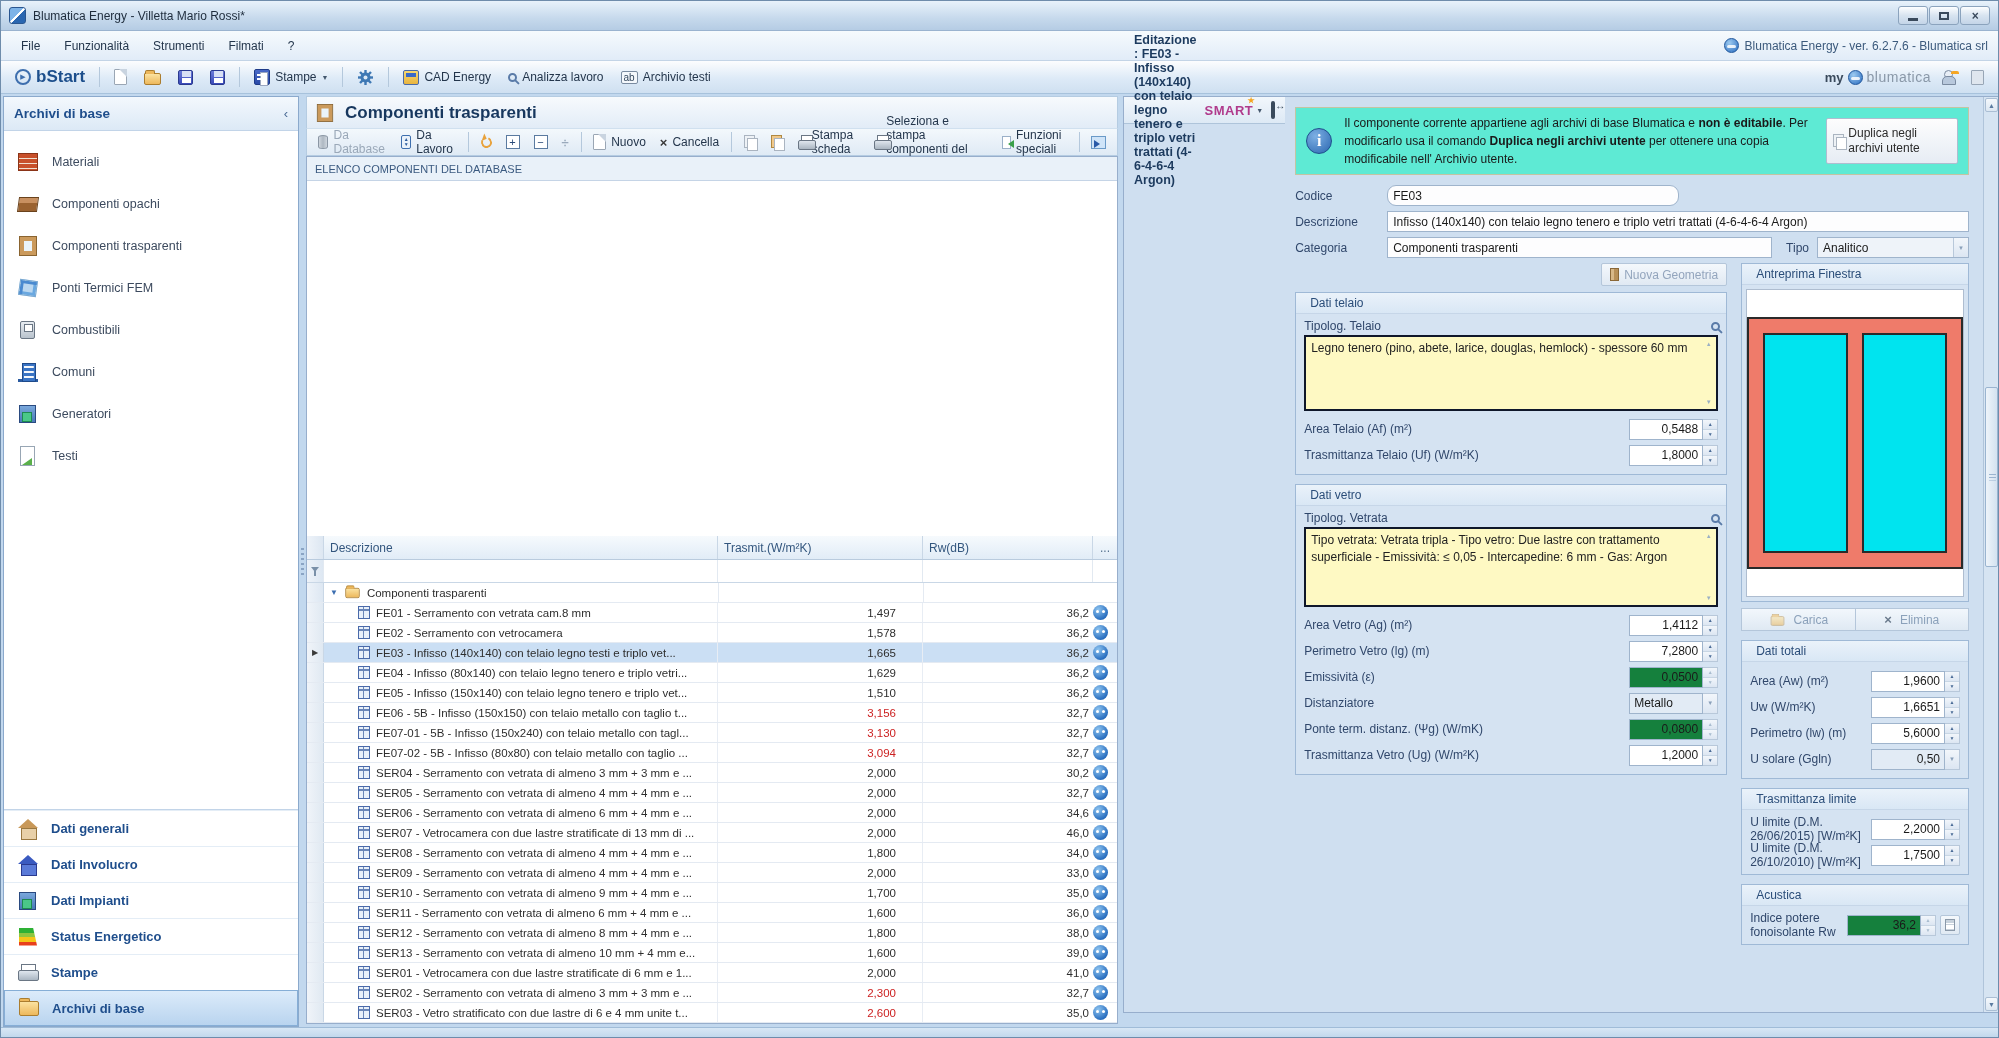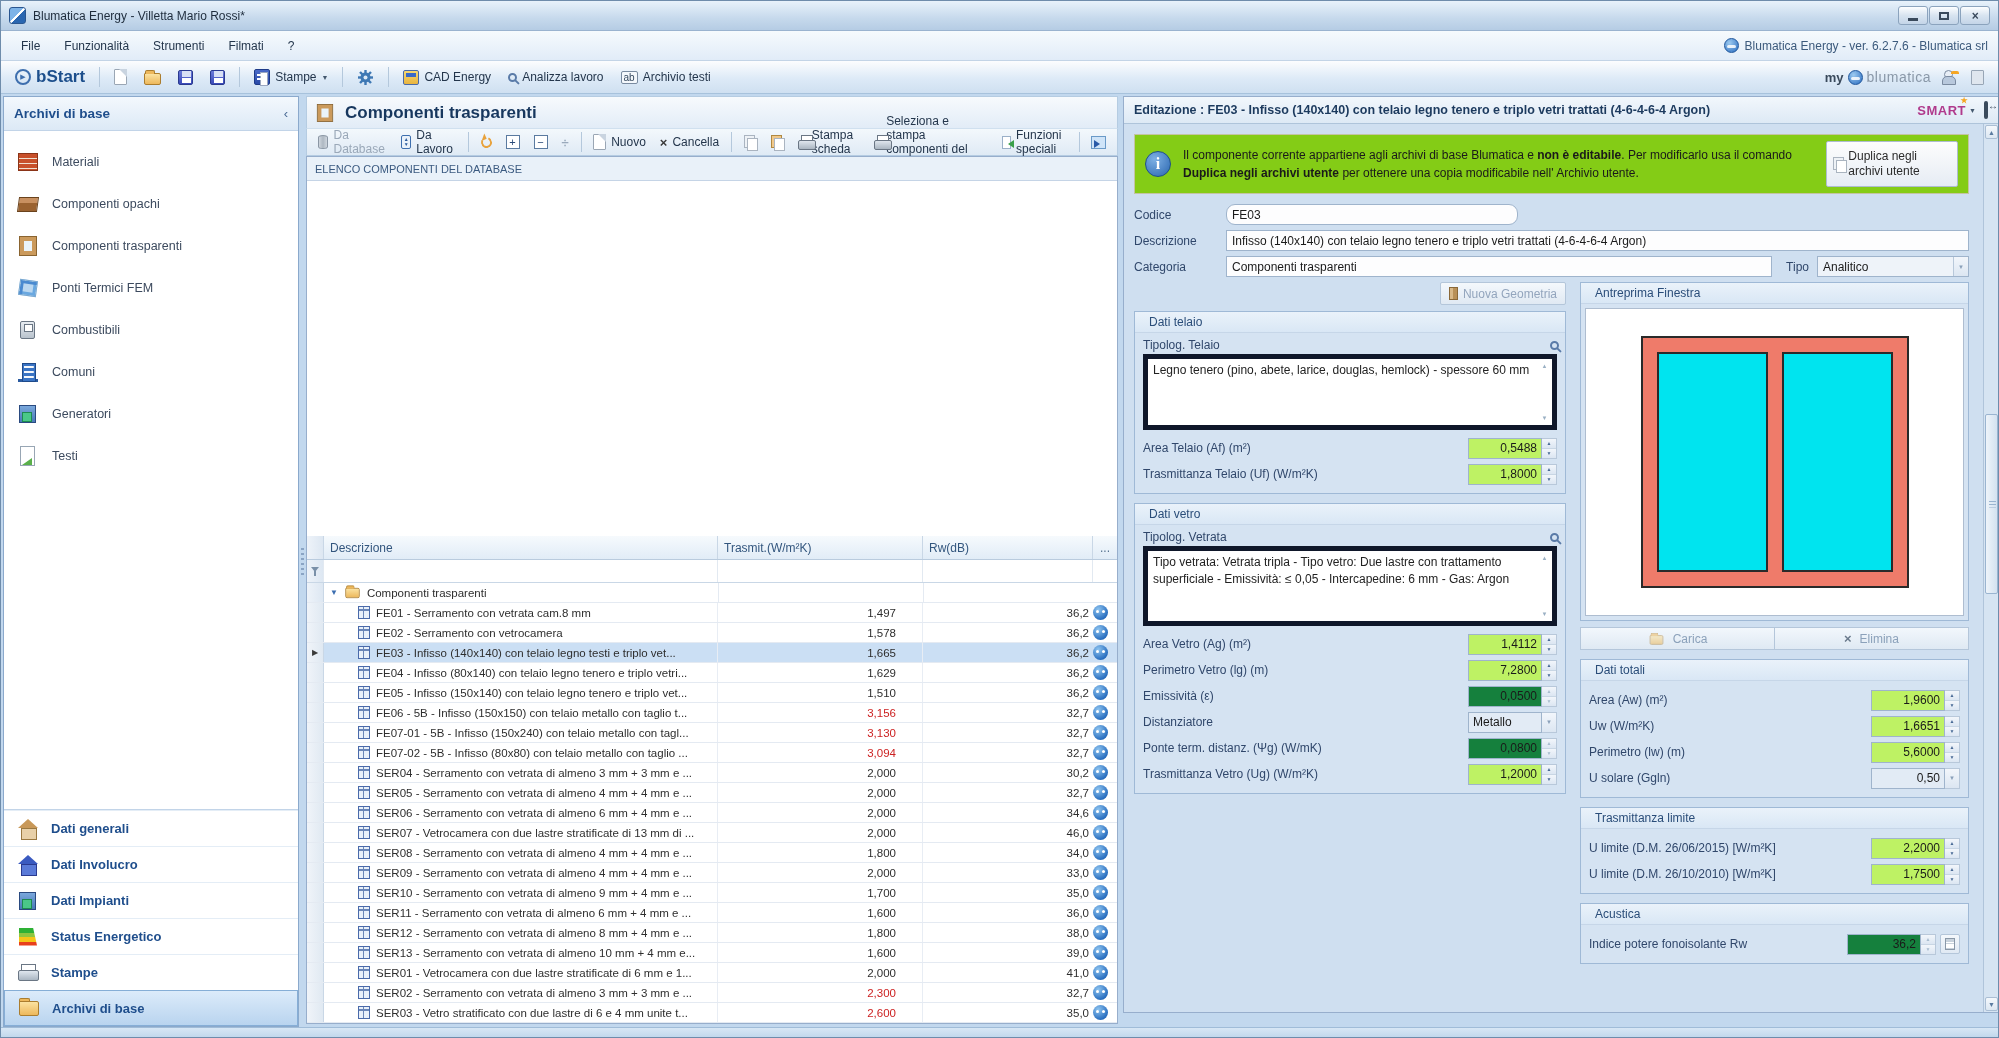--- a/index.html
+++ b/index.html
@@ -253,21 +253,21 @@
           padding-right:4px; color:#2e2e2e; }
   .g-badge { width:24px; flex:0 0 24px; display:flex; align-items:center; justify-content:flex-start; }
   .blu-badge { width:15px; height:15px; border-radius:50%;
       background:radial-gradient(circle at 35% 30%, #8ec4f0, #2a6fc0 70%, #1a4f96);
       position:relative; }
   .blu-badge::after { content:""; position:absolute; left:3px; top:5px; width:3px; height:3px;
       border-radius:50%; background:#fff; box-shadow:6px 0 0 #fff; }
   .gfill { flex:1; background:#fff; }
 
   
-  .editor { flex:1; display:flex; flex-direction:column; min-width:0; border:1px solid #97aecc;
+  .editor { flex:1; display:flex; flex-direction:row; min-width:0; border:1px solid #97aecc;
             border-right:none; margin-bottom:14px; background:#cfdff0; }
   .ed-head { height:27px; flex:0 0 27px; display:flex; align-items:center; gap:8px; padding:0 10px;
              background:linear-gradient(#f2f7fc,#dde9f5); border-bottom:1px solid #aec4da; }
   .ed-title { font-weight:bold; color:#1c3a5e; font-size:12.5px; }
   .ed-head-right { margin-left:auto; display:flex; align-items:center; gap:8px; }
   .smart-btn { display:flex; align-items:center; gap:3px; }
   .smart-txt { font-size:13px; font-weight:bold; color:#b03a8c; letter-spacing:.5px; position:relative; }
   .smart-txt::before { content:"★"; position:absolute; top:-7px; right:-2px; color:#f5a623; font-size:8px; }
   .ic-resz { width:22px; height:12px; border:2px solid #3a4a5c; border-radius:3px; position:relative; }
   .ic-resz::after { content:"↔"; position:absolute; left:2px; top:-3px; font-size:10px; color:#3a4a5c; }
@@ -280,21 +280,21 @@
             justify-content:center; font-size:7px; color:#5a7ba0;
             background:linear-gradient(#f4f8fc,#dce7f2); border:1px solid #aabed4; border-radius:2px; }
   .sb-up { top:1px; } .sb-up::before { content:"▲"; }
   .sb-down { bottom:1px; } .sb-down::before { content:"▼"; }
   .sb-thumb { position:absolute; left:1px; width:13px; top:290px; height:180px;
               background:linear-gradient(90deg,#eef4fa,#d4e2f0); border:1px solid #9ab4d0; border-radius:2px; }
   .sb-thumb::after { content:""; position:absolute; left:3px; top:50%; width:7px; height:7px;
       background:repeating-linear-gradient(#9ab4d0 0 1px, transparent 1px 3px); transform:translateY(-50%); }
 
   .notice { display:flex; align-items:center; gap:12px; padding:6px 10px; margin-bottom:10px;
-            background:#84cc16; border:1px solid #c4c4a2; }
+            background:#5eead4; border:1px solid #c4c4a2; }
   .ic-info { width:26px; height:26px; flex:0 0 26px; border-radius:50%; color:#fff; font-weight:bold;
              font-family:"Liberation Serif", serif; font-size:16px; display:flex; align-items:center; justify-content:center;
              background:radial-gradient(circle at 35% 30%, #7db0e4, #2a66b0); border:1px solid #1e4e8c; }
   .ic-info::before { content:"i"; }
   .notice-text { flex:1; line-height:1.5; color:#1a1a1a; }
   .dup-btn { width:132px; flex:0 0 132px; height:46px; display:flex; align-items:center; gap:6px;
              padding:0 6px; background:linear-gradient(#fdfdfd,#e6ecf4); border:1px solid #aebdd0;
              border-radius:2px; color:#2b2b2b; text-align:left; line-height:1.25; }
 
   .frow-top { display:flex; align-items:center; margin-bottom:5px; }
@@ -320,33 +320,33 @@
              color:#93a5bd; }
   .ic-geo { width:9px; height:13px; background:linear-gradient(90deg,#d8b888 0 40%, #b89058 40%);
             border:1px solid #8a6838; }
 
   .gbox { border:1px solid #9fb9d6; margin-bottom:9px; background:#d5e3f2; }
   .gcap { height:21px; display:flex; align-items:center; padding-left:14px; color:#2a4d79;
           background:linear-gradient(#eaf2fa,#d9e7f5); border-bottom:1px solid #c6d6e8; }
   .gbody { padding:5px 8px 7px 8px; }
   .tip-row { display:flex; align-items:center; margin-bottom:2px; color:#30476b; }
   .tip-row .ic-mag { margin-left:auto; margin-right:-2px; }
-  .tiparea { position:relative; border:5px solid #0f172a; background:#ffffff; padding:3px 18px 3px 5px;
+  .tiparea { position:relative; border:2px solid #0f172a; background:#fef9c3; padding:3px 18px 3px 5px;
              line-height:1.4; color:#222; margin-bottom:6px; }
   .tip-telaio { height:76px; }
   .tip-vetro { height:80px; }
   .ta-scroll { position:absolute; right:1px; top:1px; bottom:1px; width:13px; display:flex;
                flex-direction:column; justify-content:space-between; align-items:center; font-size:6px;
                color:#9ab0c4; padding:2px 0; }
   .ta-scroll .up::before { content:"▲"; } .ta-scroll .dn::before { content:"▼"; }
 
   .frow { display:flex; align-items:center; height:24px; margin-top:2px; }
   .frow .f-lab { flex:1; color:#30476b; }
   .valwrap { display:flex; align-items:center; }
-  .val-box { width:74px; height:21px; border:1px solid #9fb4cc; background:#bef264; display:flex;
+  .val-box { width:74px; height:21px; border:1px solid #9fb4cc; background:#ffffff; display:flex;
              align-items:center; padding:0 4px; }
   .val { flex:1; text-align:right; color:#1a1a1a; }
   .spin { width:15px; height:21px; display:flex; flex-direction:column; border:1px solid #b8c8da;
           border-left:none; }
   .spin i { flex:1; display:flex; align-items:center; justify-content:center; font-size:5px;
             color:#4a6b96; background:linear-gradient(#f2f6fb,#dce6f2); }
   .spin i.su::before { content:"▲"; } .spin i.sd::before { content:"▼"; }
   .spin i.su { border-bottom:1px solid #c8d6e4; }
   .frow.disabled .val-box { background:#15803d; }
   .frow.disabled .spin i { color:#a8bccf; }

